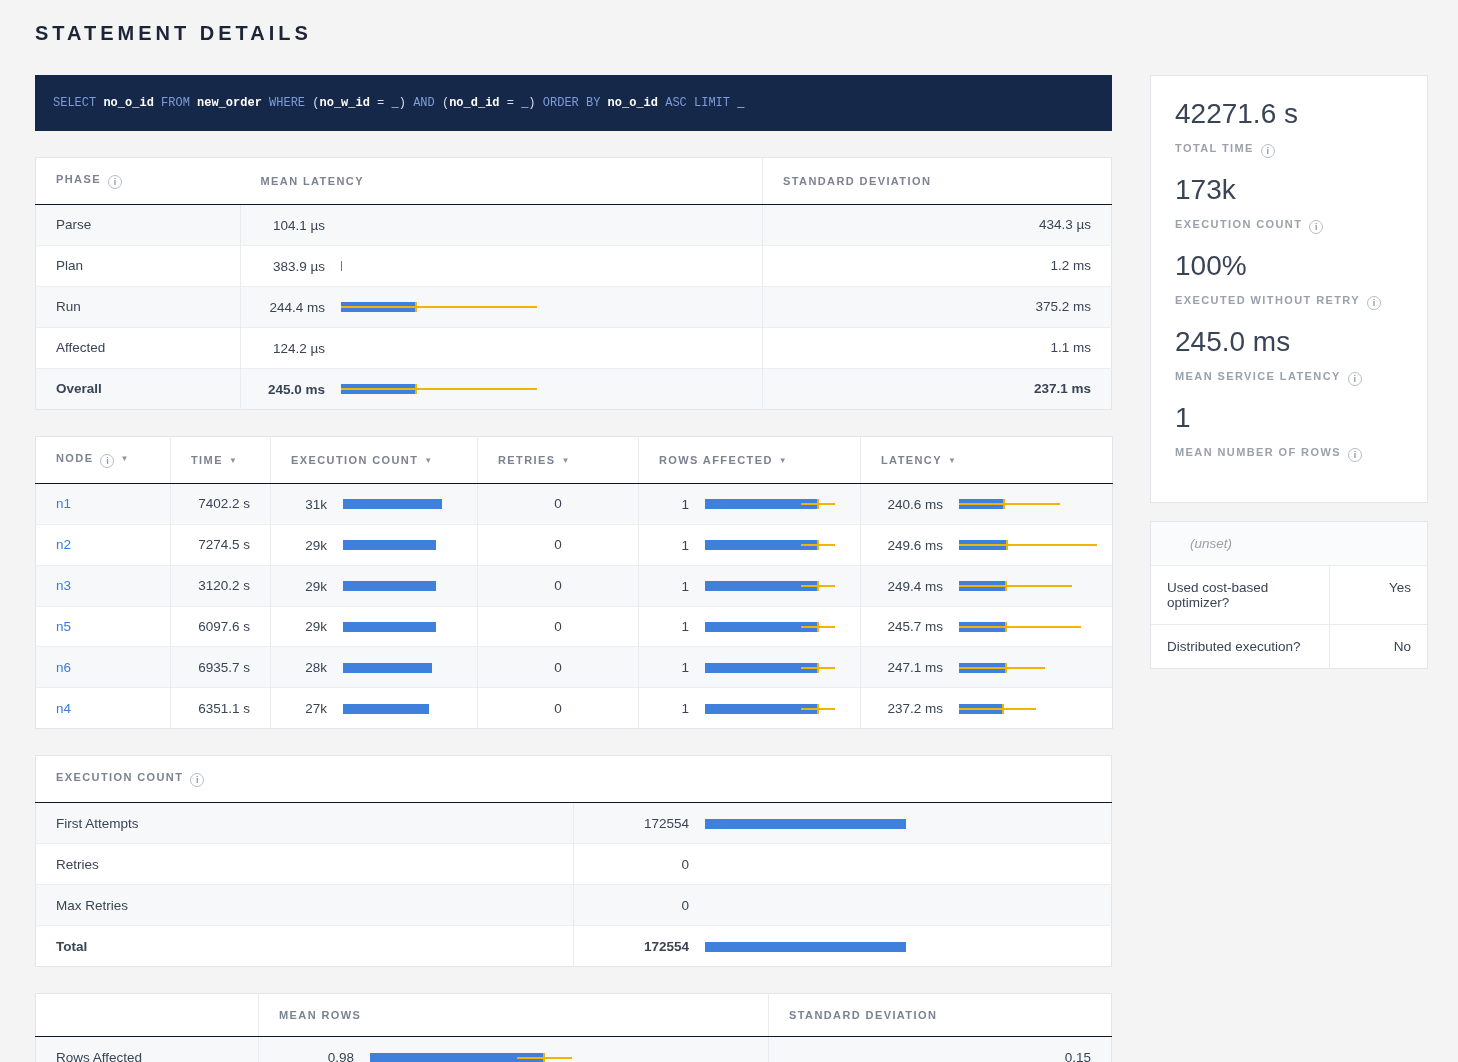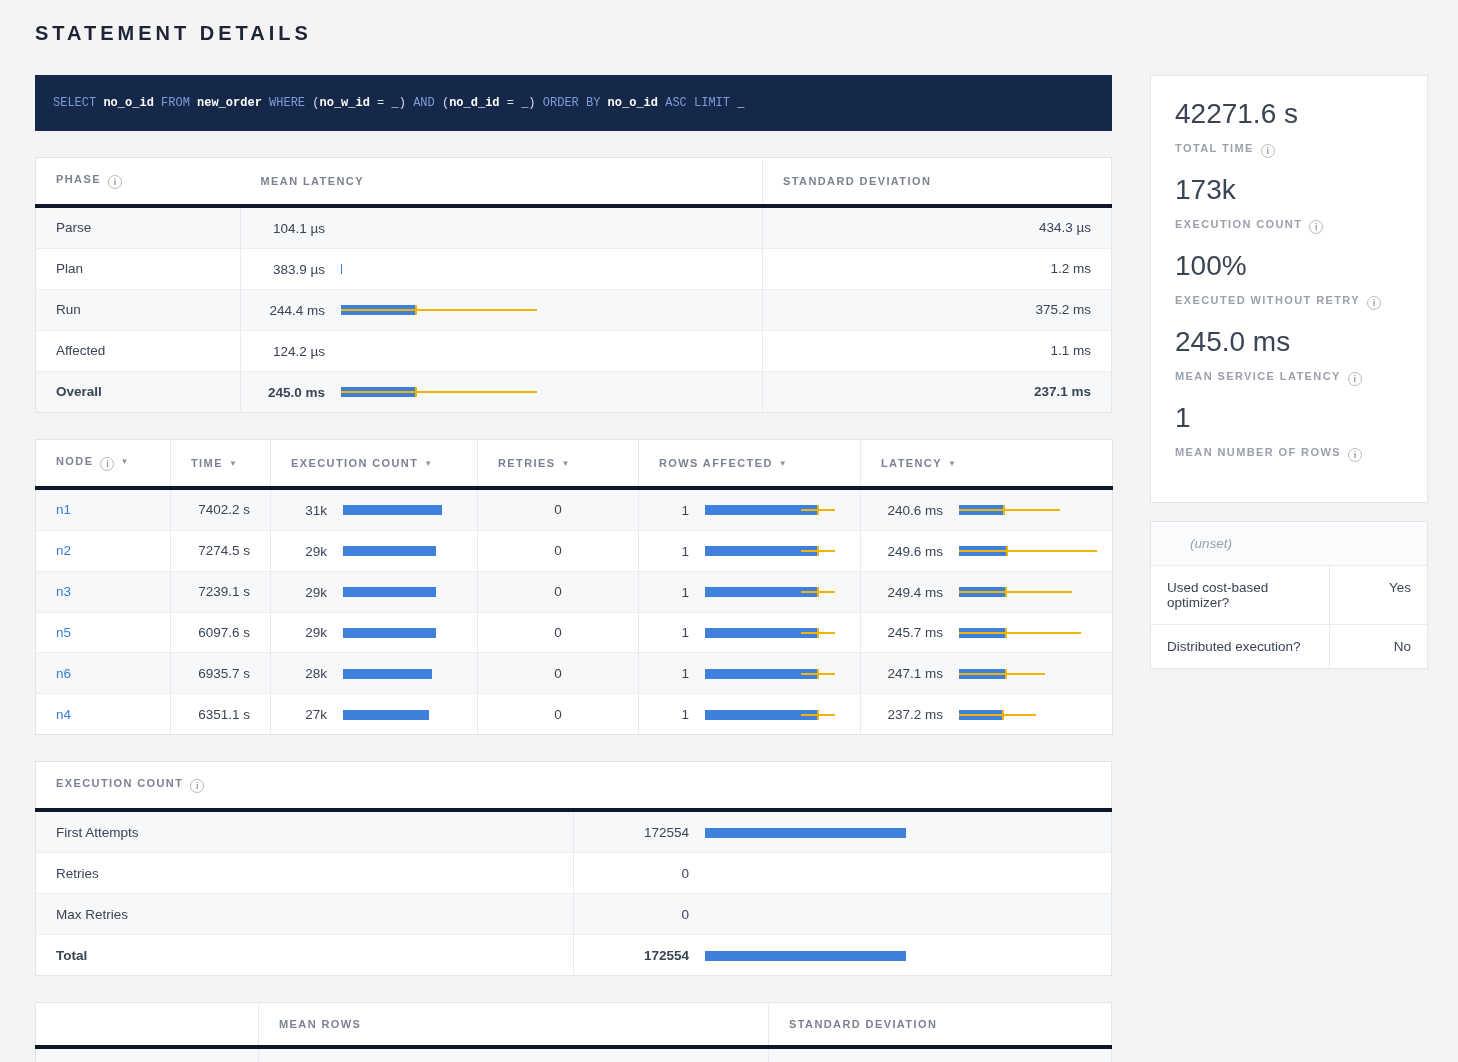--- a/index.html
+++ b/index.html
@@ -12,21 +12,21 @@
   .side { width:278px; flex:none; }
 
   .sql-box { background:#152849; padding:21px 18px; font-family:"Liberation Mono","DejaVu Sans Mono",monospace;
              font-size:12px; margin-bottom:26px; white-space:pre; color:#d6deed; }
   .tok-k { color:#7d9cd9; }
   .tok-i { color:#ffffff; font-weight:bold; }
   .tok-o { color:#d6deed; }
 
   table.tbl { width:100%; border-collapse:collapse; background:#fff; border:1px solid #e2e5e9; margin-bottom:26px; table-layout:fixed; }
   .tbl th { text-align:left; font-size:11px; font-weight:bold; letter-spacing:1.4px; color:#7b8291;
-            padding:15px 20px; border-bottom:4px solid #0f172a; background:#fff; white-space:nowrap; overflow:hidden; }
+            padding:15px 20px; border-bottom:1px solid #0f172a; background:#fff; white-space:nowrap; overflow:hidden; }
   .tbl td { font-size:13.5px; padding:12px 20px; border-top:1px solid #eceef1; white-space:nowrap; overflow:visible; }
   .tbl tr.stripe td { background:#f7f8f9; }
   .tbl tr.bold td { font-weight:bold; }
   .colline { border-left:1px solid #e9ebee; }
   .right { text-align:right; }
   .center { text-align:center; }
 
   .info { display:inline-block; width:14px; height:14px; line-height:12px; border:1px solid #b6bcc6; border-radius:50%;
           color:#9098a3; font-size:9px; text-align:center; margin-left:7px; vertical-align:-2px; font-weight:bold;
           font-style:normal; letter-spacing:0; cursor:pointer; }
@@ -119,21 +119,21 @@
             <tr class="">
               <td><a href="#" class="node-link">n2</a></td>
               <td class="right colline">7274.5 s</td>
               <td class="colline"><span class="val" style="width:36px">29k</span><span class="bar-wrap" style="width:100px"><span class="bar" style="width:93%"></span></span></td>
               <td class="center colline">0</td>
               <td class="colline"><span class="val" style="width:30px">1</span><span class="bar-wrap" style="width:130px"><span class="bar" style="width:87%"></span><span class="whisker" style="left:74%;width:26%"></span><span class="tick" style="left:calc(87% - 1px)"></span></span></td>
               <td class="colline"><span class="val" style="width:62px">249.6 ms</span><span class="bar-wrap" style="width:150px"><span class="bar" style="width:32%"></span><span class="whisker" style="left:0%;width:92%"></span><span class="tick" style="left:calc(32% - 1px)"></span></span></td>
             </tr>
             <tr class="stripe">
               <td><a href="#" class="node-link">n3</a></td>
-              <td class="right colline">7239.1 s</td>
+              <td class="right colline">3120.2 s</td>
               <td class="colline"><span class="val" style="width:36px">29k</span><span class="bar-wrap" style="width:100px"><span class="bar" style="width:93%"></span></span></td>
               <td class="center colline">0</td>
               <td class="colline"><span class="val" style="width:30px">1</span><span class="bar-wrap" style="width:130px"><span class="bar" style="width:87%"></span><span class="whisker" style="left:74%;width:26%"></span><span class="tick" style="left:calc(87% - 1px)"></span></span></td>
               <td class="colline"><span class="val" style="width:62px">249.4 ms</span><span class="bar-wrap" style="width:150px"><span class="bar" style="width:31.5%"></span><span class="whisker" style="left:0%;width:75%"></span><span class="tick" style="left:calc(31.5% - 1px)"></span></span></td>
             </tr>
             <tr class="">
               <td><a href="#" class="node-link">n5</a></td>
               <td class="right colline">6097.6 s</td>
               <td class="colline"><span class="val" style="width:36px">29k</span><span class="bar-wrap" style="width:100px"><span class="bar" style="width:93%"></span></span></td>
               <td class="center colline">0</td>

